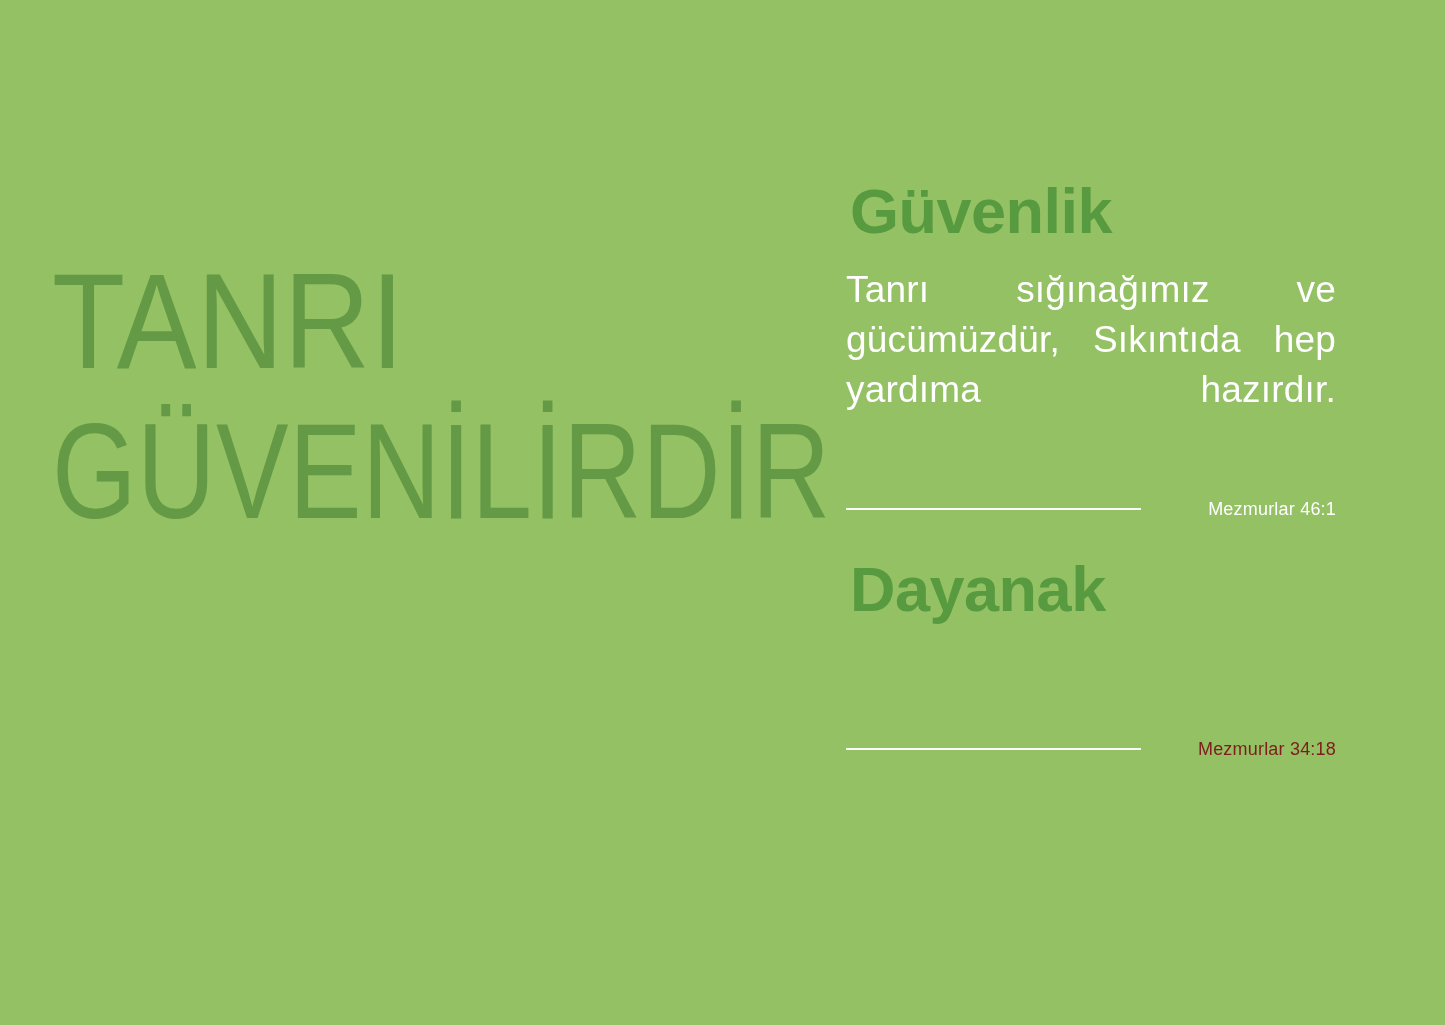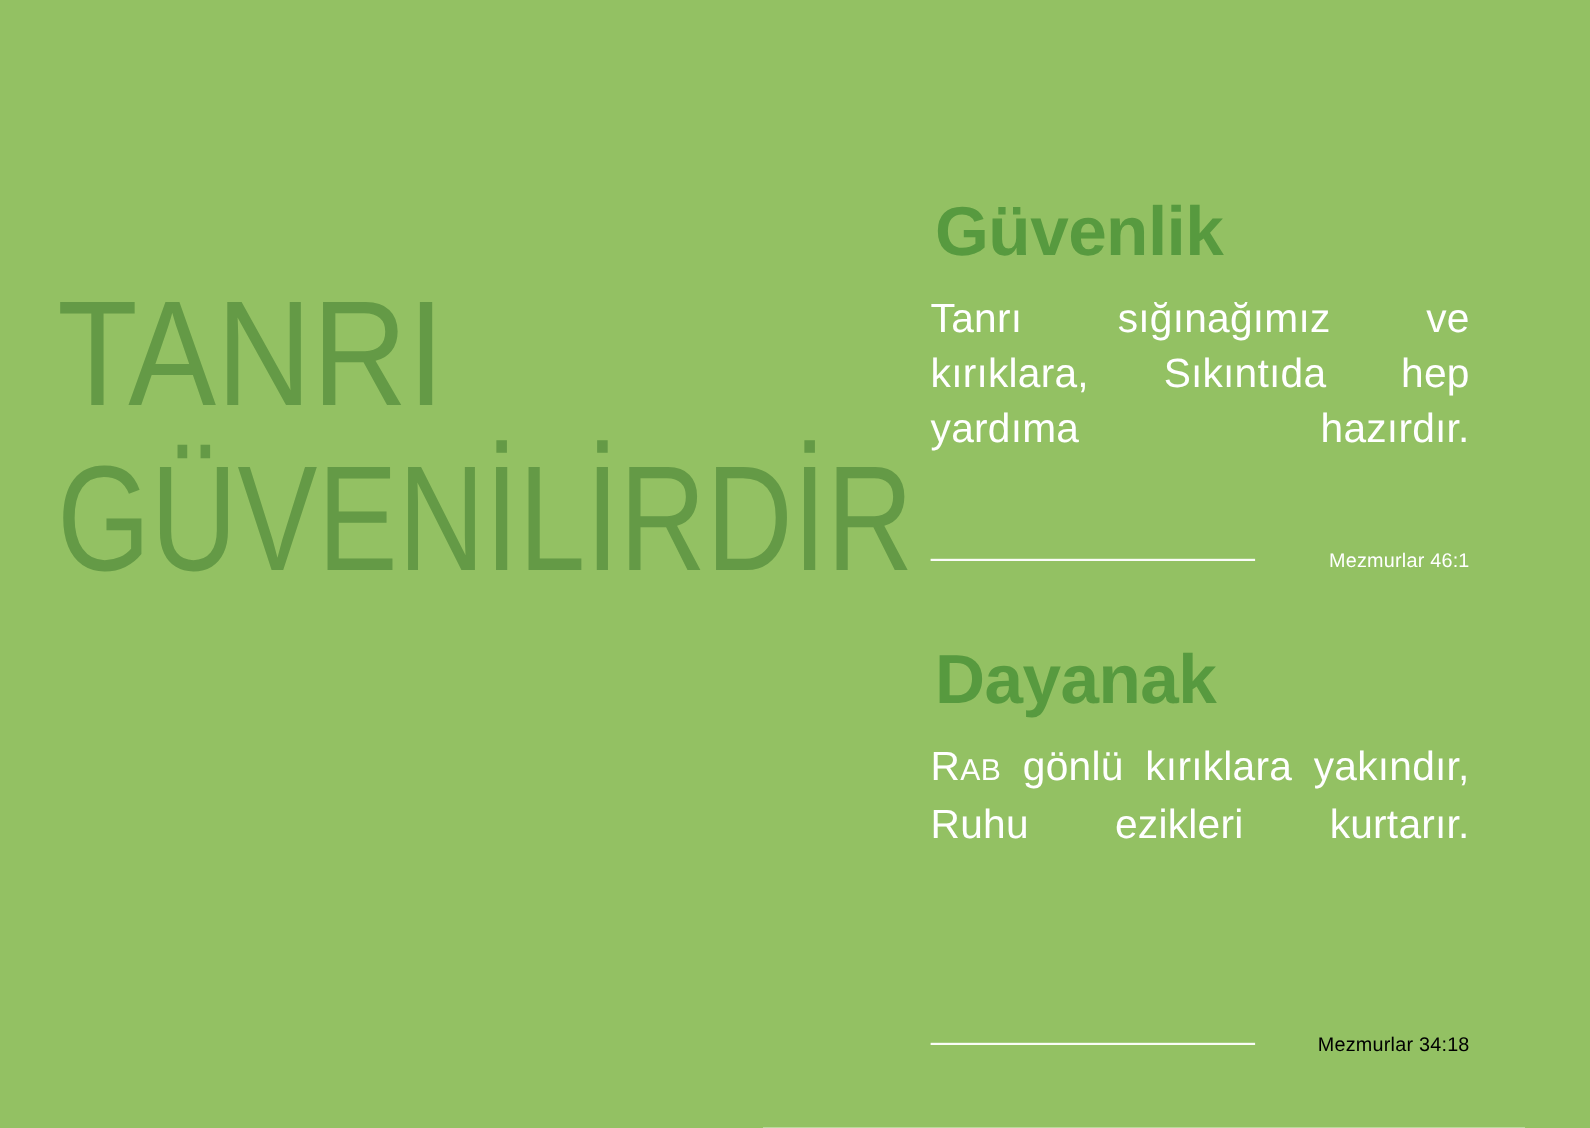--- a/index.html
+++ b/index.html
@@ -51,21 +51,21 @@
     left: 830px;
     top: 0;
     width: 490px;
   }
   .verse-block {
     position: absolute;
     left: 16px;
     width: 490px;
   }
   .verse-block.b1 { top: 175px; }
-  .verse-block.b2 { top: 553px; margin-top: 29px; }
+  .verse-block.b2 { top: 553px; }
 
   .verse-heading {
     font-family: "Liberation Sans", sans-serif;
     font-weight: bold;
     font-size: 63px;
     line-height: 72px;
     color: #579a3f;
     margin: 0 0 18px 4px;
     letter-spacing: -0.5px;
   }
@@ -128,32 +128,31 @@
 
   <div class="hero">
     <div class="hero-line l1" style="color: rgb(100, 154, 70);">TANRI</div>
     <div class="hero-line l2" style="color: rgb(100, 154, 70);">GÜVENİLİRDİR</div>
   </div>
 
   <div class="col-right">
 
     <div class="verse-block b1">
       <h2 class="verse-heading" style="color: rgb(87, 154, 63);">Güvenlik</h2>
-      <p class="verse-text" style="color: rgb(255, 255, 255);">Tanrı sığınağımız ve kırıklara, Sıkıntıda hep yardıma hazırdır.</p>
+      <p class="verse-text" style="color: rgb(255, 255, 255);">Tanrı sığınağımız ve gücümüzdür, Sıkıntıda hep yardıma hazırdır.</p>
       <div class="ref-row">
         <span class="ref-rule" style="border-top-color: rgb(255, 255, 255);"></span>
         <span class="ref-spacer"></span>
         <span class="ref-label" style="color: rgb(255, 255, 255);">Mezmurlar 46:1</span>
       </div>
     </div>
 
     <div class="verse-block b2">
       <h2 class="verse-heading" style="color: rgb(87, 154, 63);">Dayanak</h2>
-      <p class="verse-text" style="color: rgb(255, 255, 255);"><span class="cap-first">R</span><span class="smallcaps">AB</span><span> gönlü kırıklara yakındır, Ruhu ezikleri kurtarır.</span></p>
       <div class="ref-row">
         <span class="ref-rule" style="border-top-color: rgb(255, 255, 255);"></span>
         <span class="ref-spacer"></span>
-        <span class="ref-label" style="color: #000000;">Mezmurlar 34:18</span>
+        <span class="ref-label" style="color: #7f1d1d;">Mezmurlar 34:18</span>
       </div>
     </div>
 
   </div>
 </div>
 
 </body></html>

